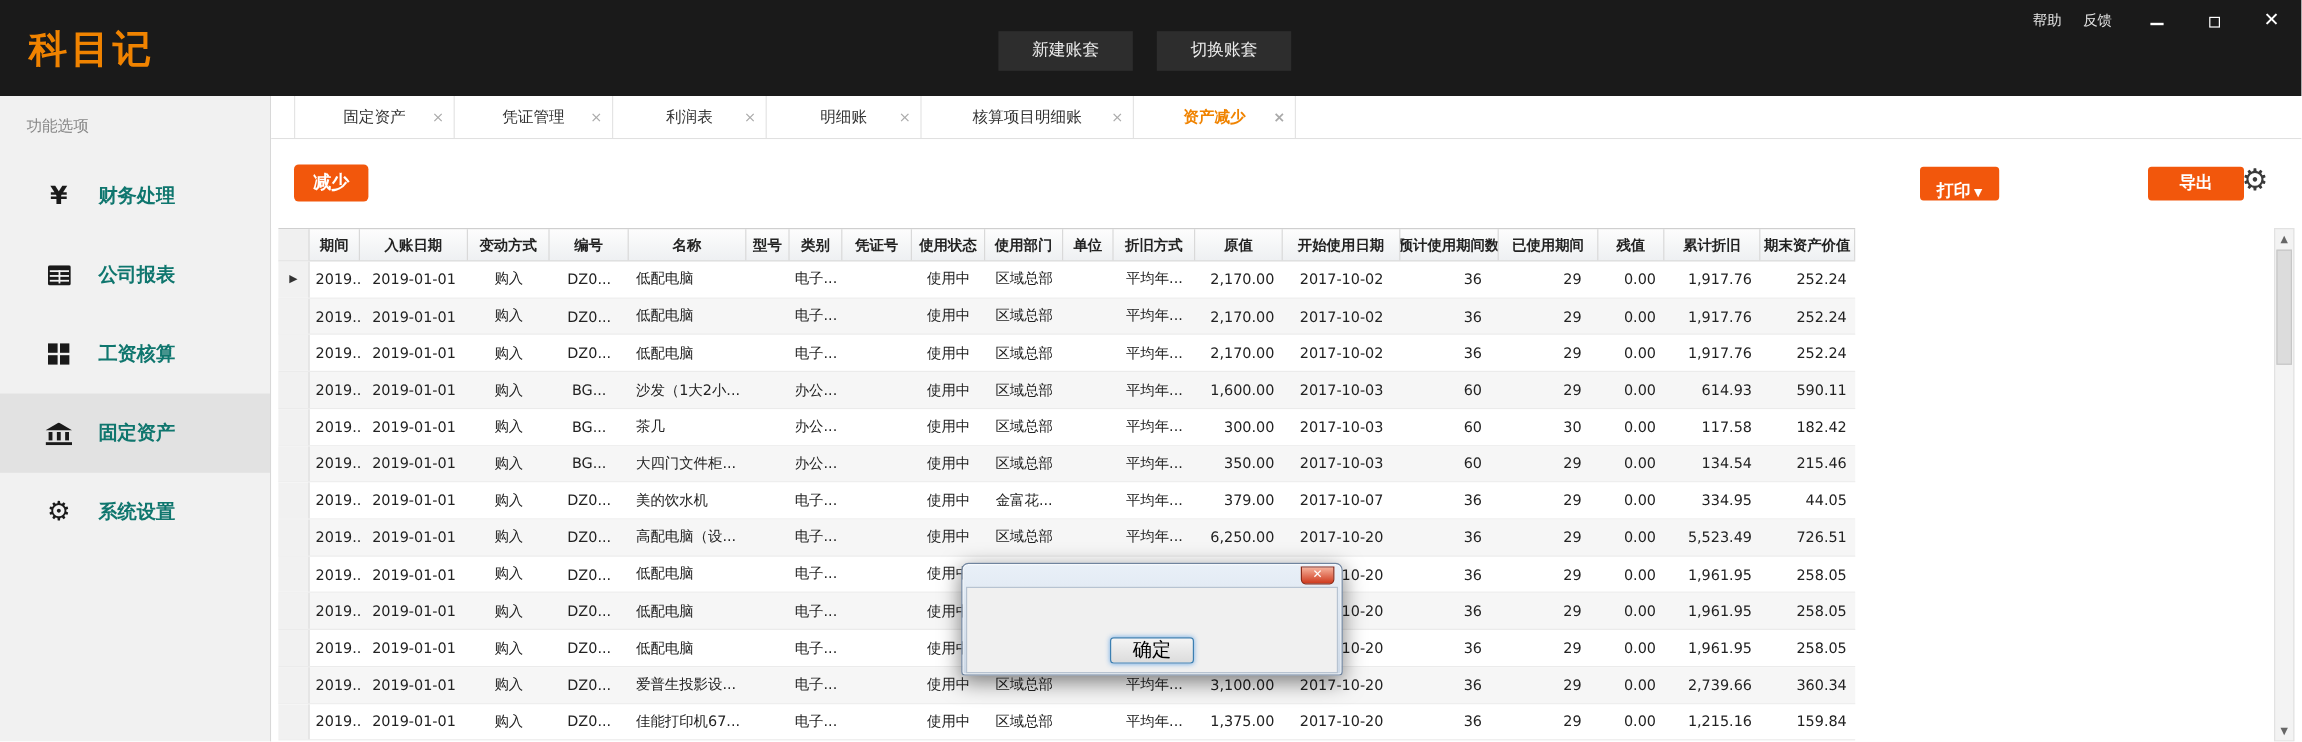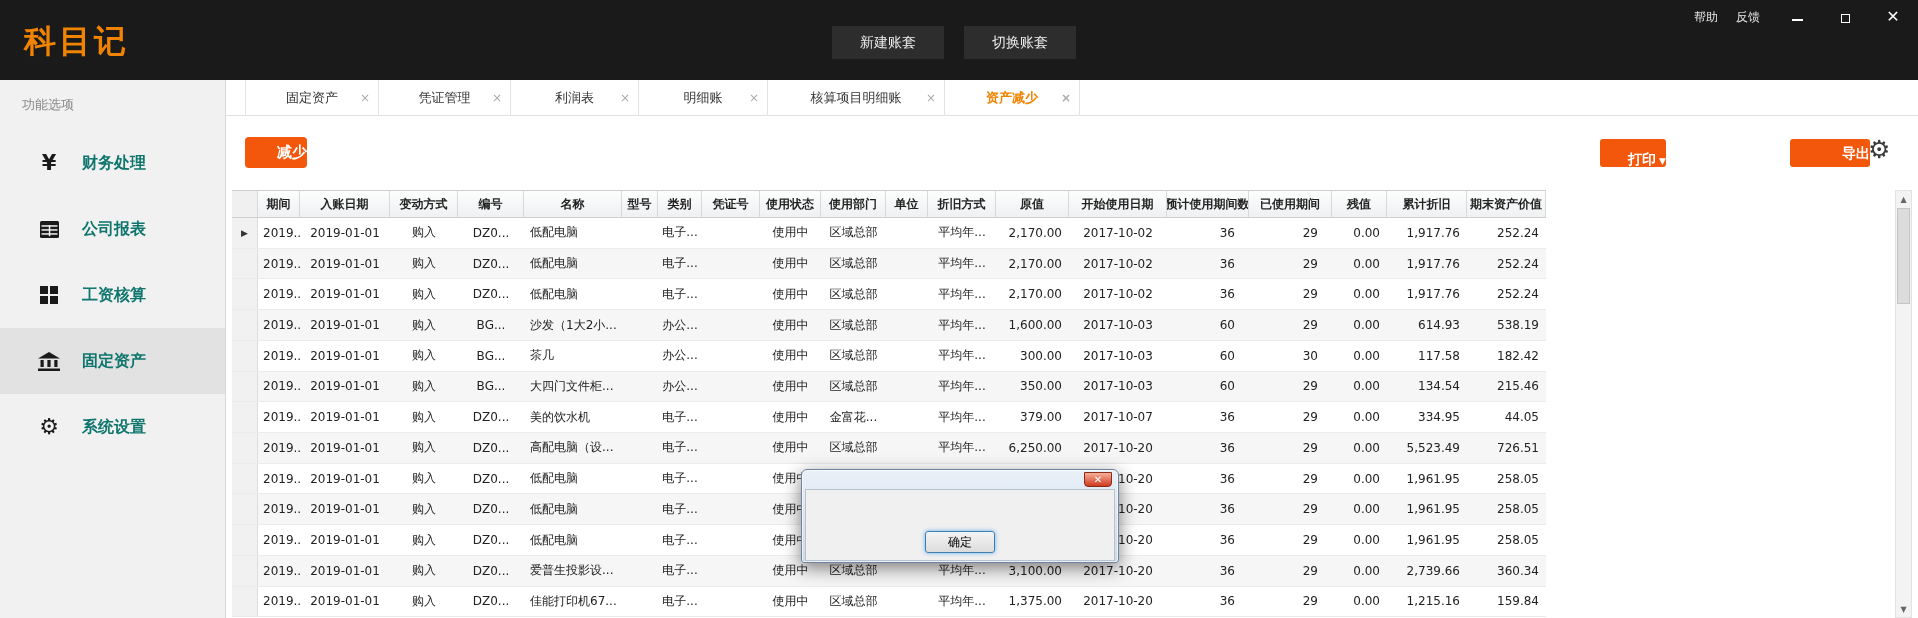--- a/index.html
+++ b/index.html
@@ -39,21 +39,21 @@
 
   
   .main{position:absolute;left:226px;top:80px;width:1692px;height:538px;background:#fff;}
   .tabbar{height:36px;display:flex;align-items:stretch;padding-left:19px;border-bottom:1px solid #e0e0e0;background:#fff;}
   .tab{position:relative;display:flex;align-items:center;justify-content:center;border-right:1px solid #e4e4e4;font-size:13px;color:#333;cursor:pointer;flex:none;}
   .tab:first-child{border-left:1px solid #e4e4e4;}
   .tab .tab-x{position:absolute;right:8px;top:50%;transform:translateY(-50%);color:#aaa;font-size:12px;cursor:pointer;}
   .tab.active{color:var(--tab_active_text);font-weight:bold;}
 
   .toolbar{position:relative;height:74px;background:#fff;}
-  .o-btn{position:absolute;background:var(--accent);color:#fff;border-radius:3px;text-align:right;cursor:pointer;font-weight:600;}
+  .o-btn{position:absolute;background:var(--accent);color:#fff;border-radius:3px;text-align:center;cursor:pointer;font-weight:600;}
   .btn-reduce{left:19px;top:21px;width:62px;height:31px;font-size:15px;line-height:31px;border-radius:4px;}
   .btn-print{left:1374px;top:23px;width:66px;height:28px;font-size:14px;line-height:40px;}
   .btn-print .caret{font-size:9px;margin-left:3px;}
   .btn-export{left:1564px;top:23px;width:80px;height:28px;font-size:14px;line-height:28px;}
   .toolbar-gear{position:absolute;left:1642px;top:19px;font-size:25px;color:#3a3a3a;cursor:pointer;}
 
   
   .grid{position:absolute;left:6px;top:110px;width:1314px;}
   .ghead{display:flex;height:28px;background:linear-gradient(#fdfdfd,#eef0f2);border-top:1px solid #cfcfcf;border-bottom:1px solid #cfcfcf;}
   .gh{flex:none;display:flex;align-items:center;justify-content:center;font-size:12px;font-weight:600;color:#222;border-right:1px solid #d9d9d9;white-space:nowrap;overflow:hidden;cursor:pointer;}
@@ -78,21 +78,21 @@
   .vs-up{top:0;}
   .vs-down{bottom:0;}
   .vs-thumb{position:absolute;left:1px;top:17px;width:13px;height:96px;background:#dcdcdc;border:1px solid #c6c6c6;cursor:pointer;}
 
   
   .dialog{position:absolute;left:801px;top:469px;width:318px;height:94px;z-index:60;border:1px solid #70849e;border-radius:6px 6px 3px 3px;background:linear-gradient(#e9f0f8,#cdd9e7);box-shadow:0 5px 18px rgba(0,0,0,.5),inset 0 0 0 1px rgba(255,255,255,.6);padding:3px;}
   .dlg-title{position:relative;height:16px;}
   .dlg-close{position:absolute;right:3px;top:-1px;width:28px;height:15px;background:linear-gradient(#f5b09a,#cf3a1e);border:1px solid #8c2a18;border-radius:0 0 4px 4px;color:#fff;font-size:10px;font-weight:bold;display:flex;align-items:center;justify-content:center;cursor:pointer;}
   .dlg-body{position:relative;background:#f0f0f0;border:1px solid #b7c3d1;height:72px;}
   .dlg-msg{padding:10px 10px 0;font-size:12px;color:#000;white-space:nowrap;overflow:hidden;}
-  .dlg-ok{position:absolute;left:50%;transform:translateX(-50%);bottom:7px;width:70px;height:22px;background:linear-gradient(#f4f4f4,#dcdcdc);border:1px solid #3c7fb1;border-radius:3px;box-shadow:0 0 4px rgba(86,157,229,.85);font-size:12px;color:#000;display:flex;align-items:center;justify-content:center;cursor:pointer;}
+  .dlg-ok{position:absolute;left:50%;transform:translateX(-50%);bottom:7px;width:70px;height:22px;background:linear-gradient(#f4f4f4,#dcdcdc);border:1px solid #3c7fb1;border-radius:3px;box-shadow:0 0 4px rgba(86,157,229,.85);font-size:16px;color:#000;display:flex;align-items:center;justify-content:center;cursor:pointer;}
 </style>
 </head>
 <body>
 
 <div class="topbar">
   <div class="logo">科目记</div>
   <div class="acct-btn new">新建账套</div>
   <div class="acct-btn switch">切换账套</div>
   <div class="top-right">
     <span class="top-link">帮助</span>
@@ -309,21 +309,21 @@
           <div class="td c8">使用中</div>
           <div class="td c9">区域总部</div>
           <div class="td c10"></div>
           <div class="td c11">平均年...</div>
           <div class="td c12">1,600.00</div>
           <div class="td c13">2017-10-03</div>
           <div class="td c14">60</div>
           <div class="td c15">29</div>
           <div class="td c16">0.00</div>
           <div class="td c17">614.93</div>
-          <div class="td c18">538.19</div>
+          <div class="td c18">590.11</div>
         </div>
         <div class="tr">
           <div class="td ind"></div>
           <div class="td c0">2019...</div>
           <div class="td c1">2019-01-01</div>
           <div class="td c2">购入</div>
           <div class="td c3">BG...</div>
           <div class="td c4">茶几</div>
           <div class="td c5"></div>
           <div class="td c6">办公...</div>

